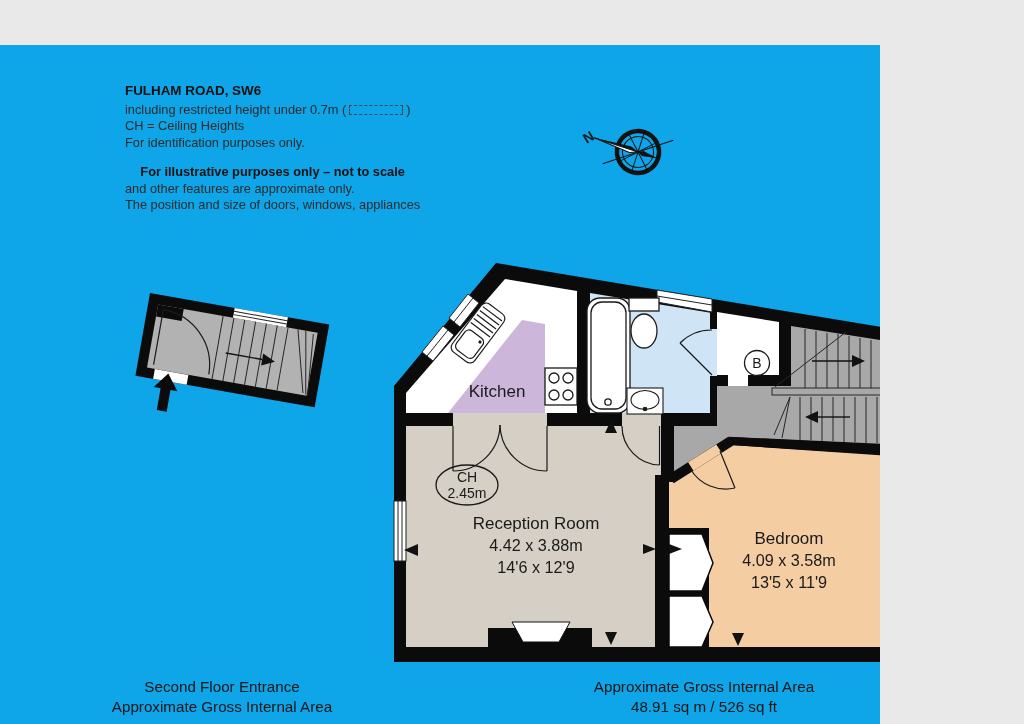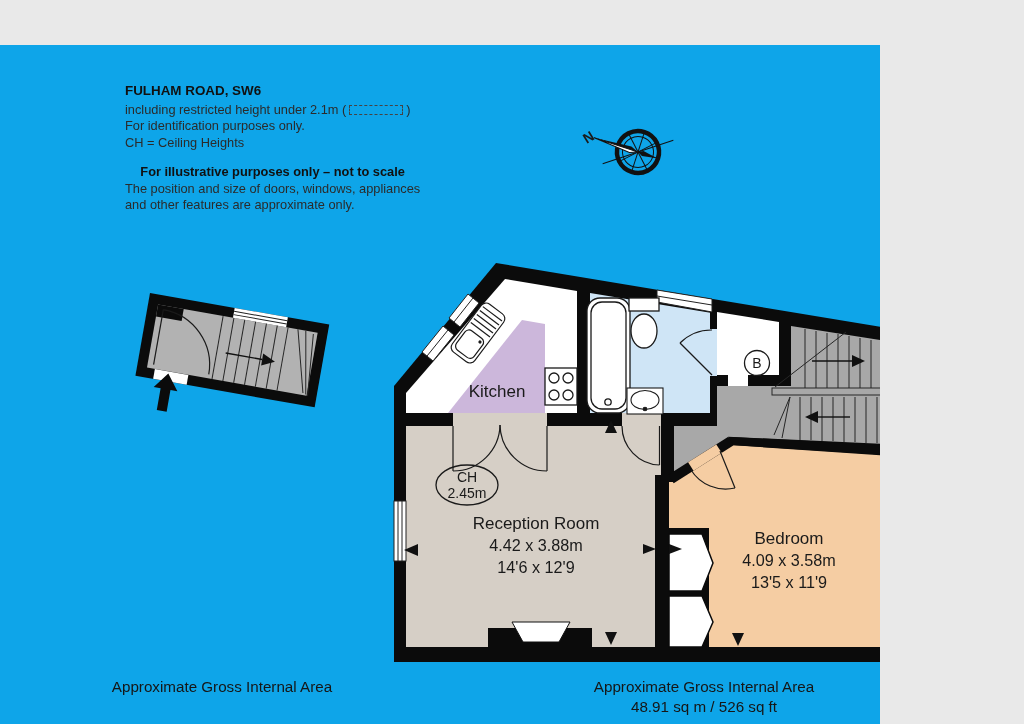--- a/index.html
+++ b/index.html
@@ -19,27 +19,27 @@
   .dims{font-size:16.2px;}
   .small-lbl{font-size:14px;}
 </style>
 </head>
 <body>
 
 <div id="page">
 
   <div class="hdr">
     <div class="title">FULHAM ROAD, SW6</div>
-    <div><span>including restricted height under 2.1m (</span><span class="dashbox"></span><span>)</span></div>
+    <div><span>including restricted height under 0.7m (</span><span class="dashbox"></span><span>)</span></div>
+    <div>CH =  Ceiling Heights</div>
     <div>For identification purposes only.</div>
-    <div>CH =  Ceiling Heights</div>
     <div class="block2">
       <div class="bold2">For illustrative purposes only – not to scale</div>
+      <div>and other features are approximate  only.</div>
       <div>The position and size of doors, windows, appliances</div>
-      <div>and other features are approximate  only.</div>
     </div>
   </div>
 
   <svg id="plan-svg" width="1024" height="724" viewBox="0 0 1024 724">
 
     <g stroke="#111">
       <g transform="translate(638,107) rotate(18)">
         <circle r="21" fill="none" stroke-width="4.5"></circle>
         <circle r="15.5" fill="none" stroke-width="1"></circle>
         <g stroke-width="1">
@@ -279,20 +279,21 @@
       </g>
 
       <g>
         <circle cx="757" cy="318" r="12.5" fill="#fff" stroke="#1a1a1a" stroke-width="1.3"></circle>
         <text class="small-lbl" x="757" y="323" text-anchor="middle">B</text>
       </g>
     </g>
   </svg>
 
   <div class="caption left">
+    <div>Second Floor Entrance</div>
     <div>Approximate Gross Internal Area</div>
   </div>
   <div class="caption right">
     <div>Approximate Gross Internal Area</div>
     <div>48.91 sq m  /  526 sq ft</div>
   </div>
 
 </div>
 
 </body></html>

